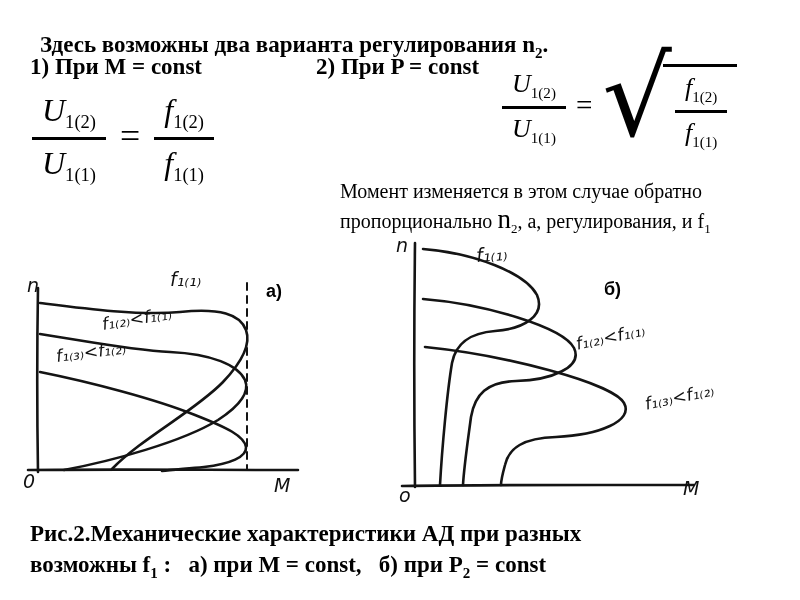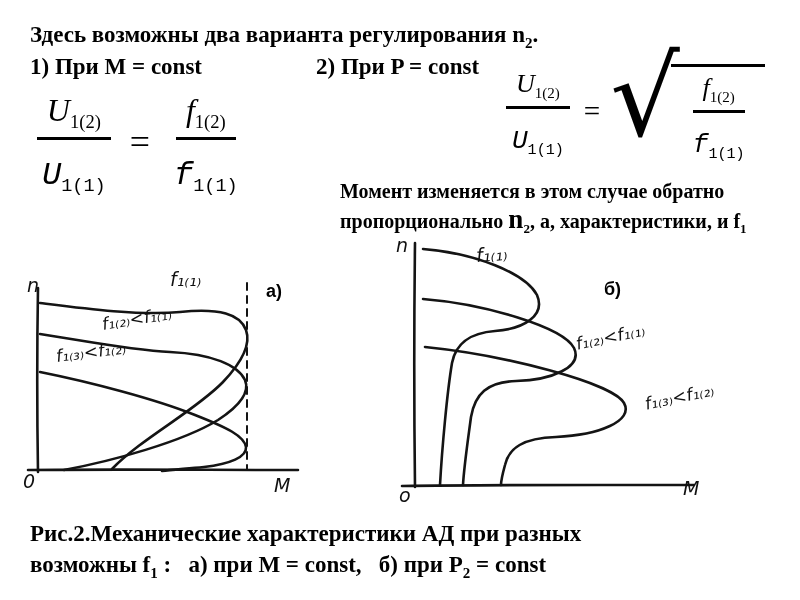--- a/index.html
+++ b/index.html
@@ -1,40 +1,40 @@
 <!DOCTYPE html>
 <html><head>
 <meta charset="utf-8">
 <style>
   html,body{margin:0;padding:0;}
   body{width:800px;height:600px;background:#fff;}
   .slide{position:relative;width:800px;height:600px;background:#fff;color:#000;
          font-family:"Liberation Serif",serif;overflow:hidden;}
 
-  .title{position:absolute;left:30px;top:22px;margin:0;font-size:23px;font-weight:bold;white-space:pre;}
+  .title{position:absolute;left:30px;top:22px;margin:10px;font-size:23px;font-weight:bold;white-space:pre;}
   .title sub{font-size:15px;}
 
   .option{position:absolute;top:54px;font-size:23px;font-weight:bold;white-space:pre;}
   .option-m{left:30px;}
   .option-p{left:316px;}
 
   .formula{position:absolute;display:flex;align-items:center;font-style:italic;color:#000;}
   .formula-m{left:32px;top:92px;font-size:32px;gap:14px;}
   .formula-p{left:502px;top:64px;font-size:26px;gap:10px;}
   .frac{display:inline-flex;flex-direction:column;align-items:center;}
   .frac .num{border-bottom:3px solid #000;padding:0 10px 5px;}
-  .frac .den{padding:17px 10px 0;font-family:Liberation Mono, monospace;}
+  .frac .den{padding:5px 10px 0;}
   .formula sub{font-size:0.58em;font-style:normal;line-height:1;text-align:right;}
   .eq{font-style:normal;font-size:1.12em;padding-bottom:4px;}
   .sqrt{display:inline-flex;align-items:flex-start;}
   .radical{font-style:normal;font-family:"DejaVu Sans",sans-serif;font-size:4.2em;
            line-height:0.72;margin-right:-9px;transform:translateY(-5px);}
   .radicand{border-top:3px solid #000;padding:6px 10px 0 12px;}
 
-  .note{position:absolute;left:340px;top:179px;width:445px;font-weight:bold;font-size:20px;line-height:25px;}
+  .note{position:absolute;left:340px;top:179px;width:445px;font-weight:normal;font-size:20px;line-height:25px;}
   .note-line2{white-space:pre-wrap;margin-top:3px;}
   .big-n{font-size:27px;}
   .note sub{font-size:13px;}
 
   svg{position:absolute;}
   .svg-a{left:20px;top:268px;}
   .svg-b{left:385px;top:235px;}
   svg path{stroke:#141414;stroke-width:2.6;fill:none;stroke-linecap:round;}
   svg path.dashed{stroke-dasharray:7 6;stroke-width:2;}
 
@@ -82,21 +82,21 @@
         <span class="frac">
           <span class="num"><span>f</span><sub>1(2)</sub></span>
           <span class="den"><span>f</span><sub>1(1)</sub></span>
         </span>
       </span>
     </span>
   </div>
 
   <div class="note">
     <div class="note-line1">Момент изменяется в этом случае обратно</div>
-    <div class="note-line2"><span>пропорционально </span><span class="big-n">n</span><sub>2</sub><span>, а, характеристики, и f</span><sub>1</sub></div>
+    <div class="note-line2"><span>пропорционально </span><span class="big-n">n</span><sub>2</sub><span>, а, регулирования, и f</span><sub>1</sub></div>
   </div>
 
   <svg class="svg-a" width="300" height="240" viewBox="0 0 300 240">
     <path d="M18,20 C 17,80 17,145 18,204"></path>
     <path d="M8,202 C 90,201 190,202 278,202"></path>
     <path class="dashed" d="M227,15 L227,202"></path>
     <path d="M20,35 C 60,40 120,48 160,44 C 200,40 220,46 226,62 C 231,76 223,93 203,114 C 175,143 122,170 92,201"></path>
     <path d="M20,66 C 60,72 110,82 150,84 C 192,86 218,97 225,112 C 230,124 221,137 198,152 C 162,174 92,193 44,202"></path>
     <path d="M20,104 C 70,114 135,131 175,147 C 208,160 224,168 226,179 C 227,189 210,196 184,199 C 163,201 150,202 142,203"></path>
   </svg>

